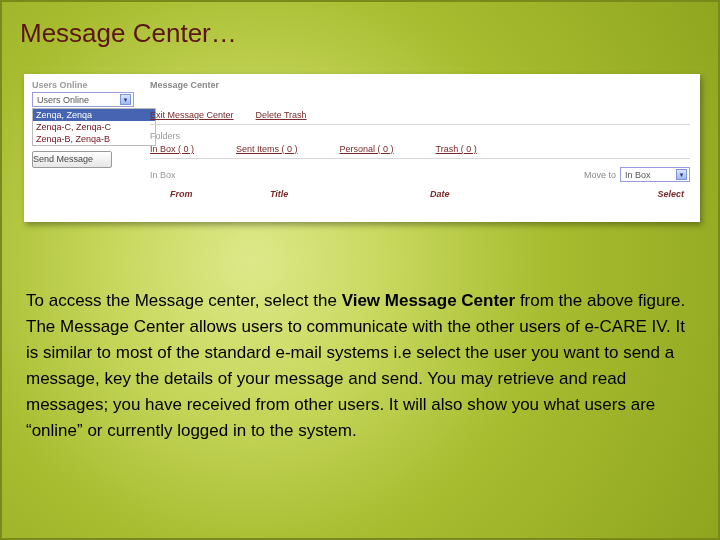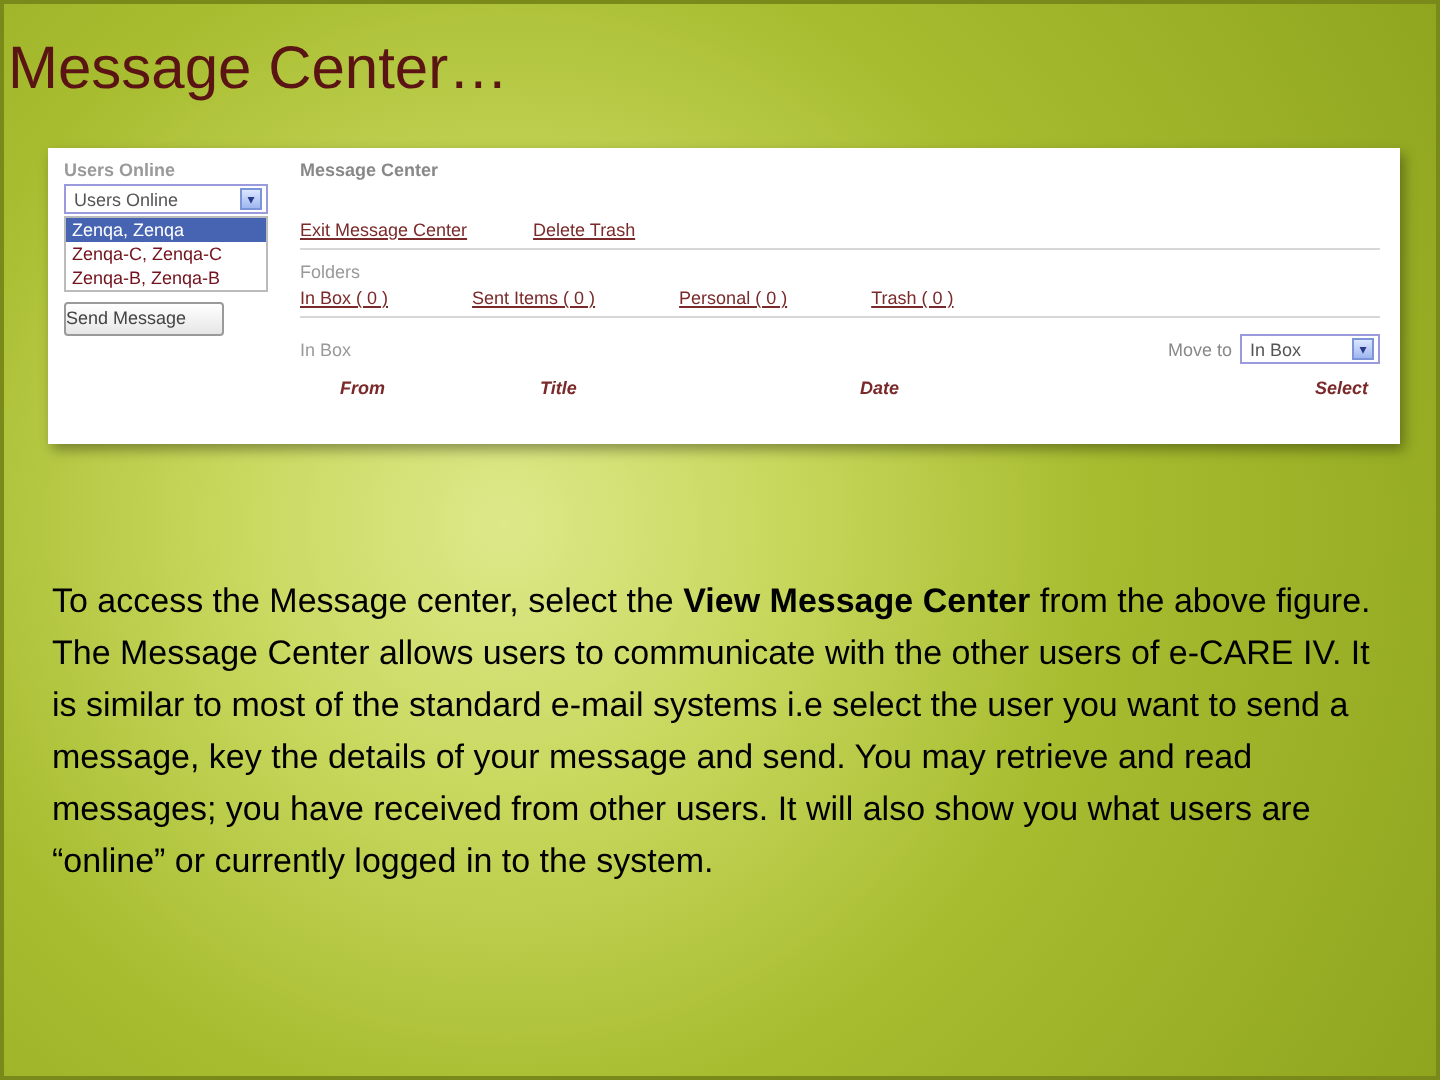--- a/index.html
+++ b/index.html
@@ -14,22 +14,22 @@
     position: relative;
     width: 720px;
     height: 540px;
     box-sizing: border-box;
     border: 2px solid #7a8a1a;
     background: radial-gradient(circle at 250px 260px, #dde98a 0%, #c8d85e 25%, #a7bc2f 55%, #8fa51e 100%);
   }
   .page-title {
     position: absolute;
     top: 16px;
-    left: 2px;
-    font-size: 30px;
+    left: 18px;
+    font-size: 26px;
     color: #5a1414;
     font-family: Verdana, Arial, sans-serif;
     font-weight: 400;
   }
   .panel {
     position: absolute;
     top: 72px;
     left: 22px;
     width: 676px;
     height: 148px;
@@ -70,21 +70,21 @@
     background: linear-gradient(#dbe6ff,#9fb6f0);
     border: 1px solid #7c94d8;
     box-sizing: border-box;
     display: flex;
     align-items: center;
     justify-content: center;
     font-size: 7px;
     color: #2a3a8a;
   }
   .userlist {
-    width: 102px;
+    width: 124px;
     border: 1px solid #bbb;
     box-sizing: border-box;
     font-size: 9px;
     background: #fff;
   }
   .userlist .row {
     padding: 1px 3px;
     white-space: nowrap;
     overflow: hidden;
     color: #72131d;
@@ -116,21 +116,21 @@
     color: #888;
     margin-bottom: 20px;
   }
   .section-label {
     font-size: 9px;
     color: #999;
     margin-bottom: 3px;
   }
   .linkrow {
     display: flex;
-    gap: 33px;
+    gap: 22px;
     border-bottom: 1px solid #d7d7d7;
     padding-bottom: 4px;
     margin-bottom: 6px;
   }
   .lnk {
     color: #7a2a2a;
     text-decoration: underline;
     font-size: 9px;
     white-space: nowrap;
   }

